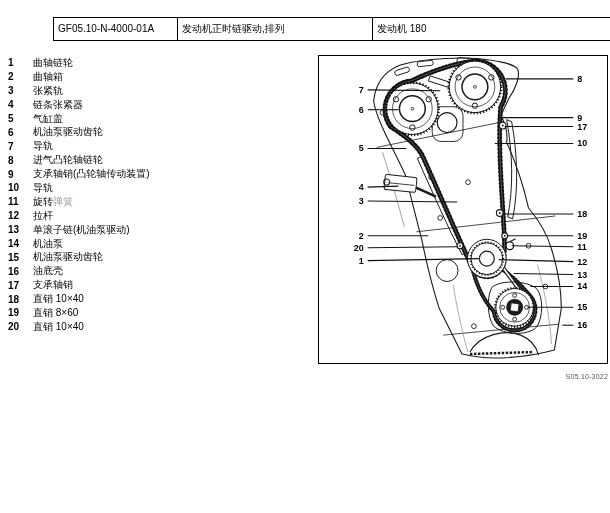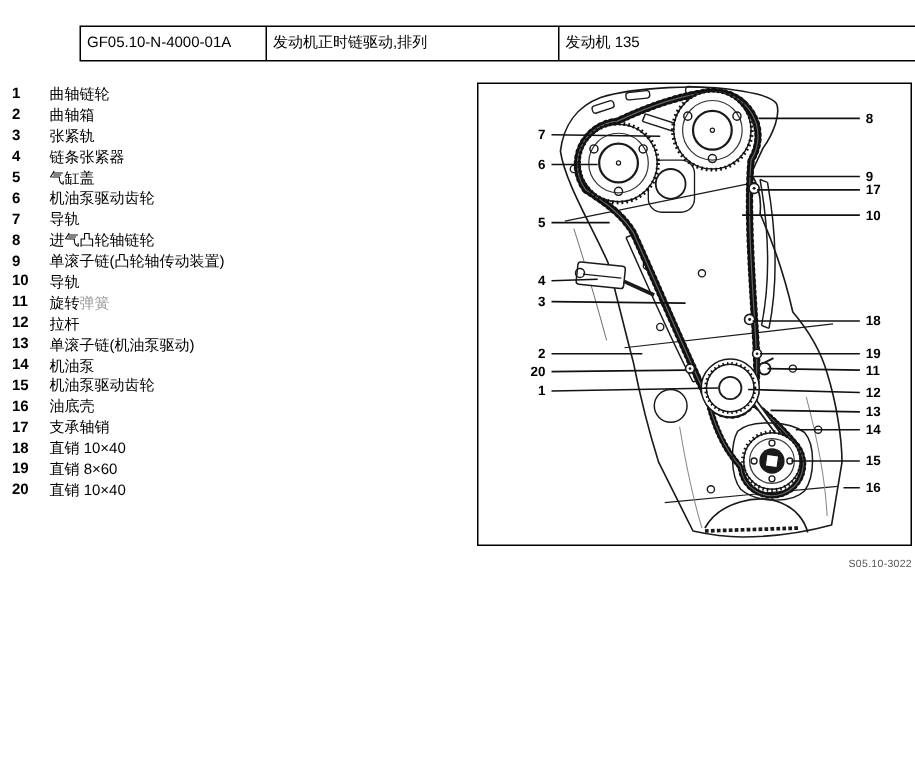--- a/index.html
+++ b/index.html
@@ -38,21 +38,21 @@
   svg{display:block;}
   svg text{font-family:"Liberation Sans","DejaVu Sans",sans-serif;}
   .callout-num{font-size:9px;font-weight:bold;fill:#000;}
 </style>
 </head>
 <body>
 
 <div class="hdr">
   <div class="cell c1">GF05.10-N-4000-01A</div>
   <div class="cell c2">发动机正时链驱动,排列</div>
-  <div class="cell c3">发动机 135</div>
+  <div class="cell c3">发动机 180</div>
 </div>
 
 <div class="plist">
   <div class="prow">
       <span class="no">1</span>
       <span class="lbl">曲轴链轮</span>
     </div>
   <div class="prow">
       <span class="no">2</span>
       <span class="lbl">曲轴箱</span>
@@ -76,21 +76,21 @@
   <div class="prow">
       <span class="no">7</span>
       <span class="lbl">导轨</span>
     </div>
   <div class="prow">
       <span class="no">8</span>
       <span class="lbl">进气凸轮轴链轮</span>
     </div>
   <div class="prow">
       <span class="no">9</span>
-      <span class="lbl">单滚子链(凸轮轴传动装置)</span>
+      <span class="lbl">支承轴销(凸轮轴传动装置)</span>
     </div>
   <div class="prow">
       <span class="no">10</span>
       <span class="lbl">导轨</span>
     </div>
   <div class="prow">
       <span class="no">11</span>
       <span class="lbl">旋转</span>
       <span class="lbl-gray">弹簧</span>
     </div>

